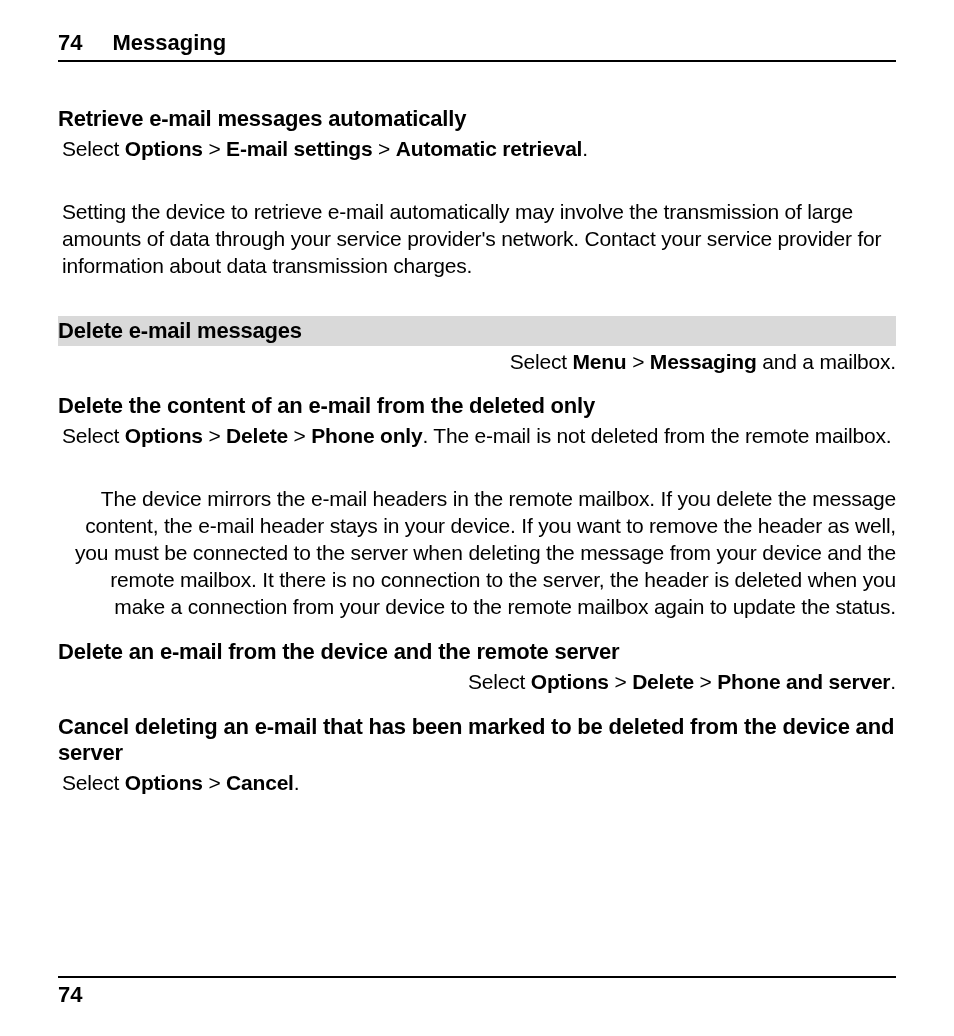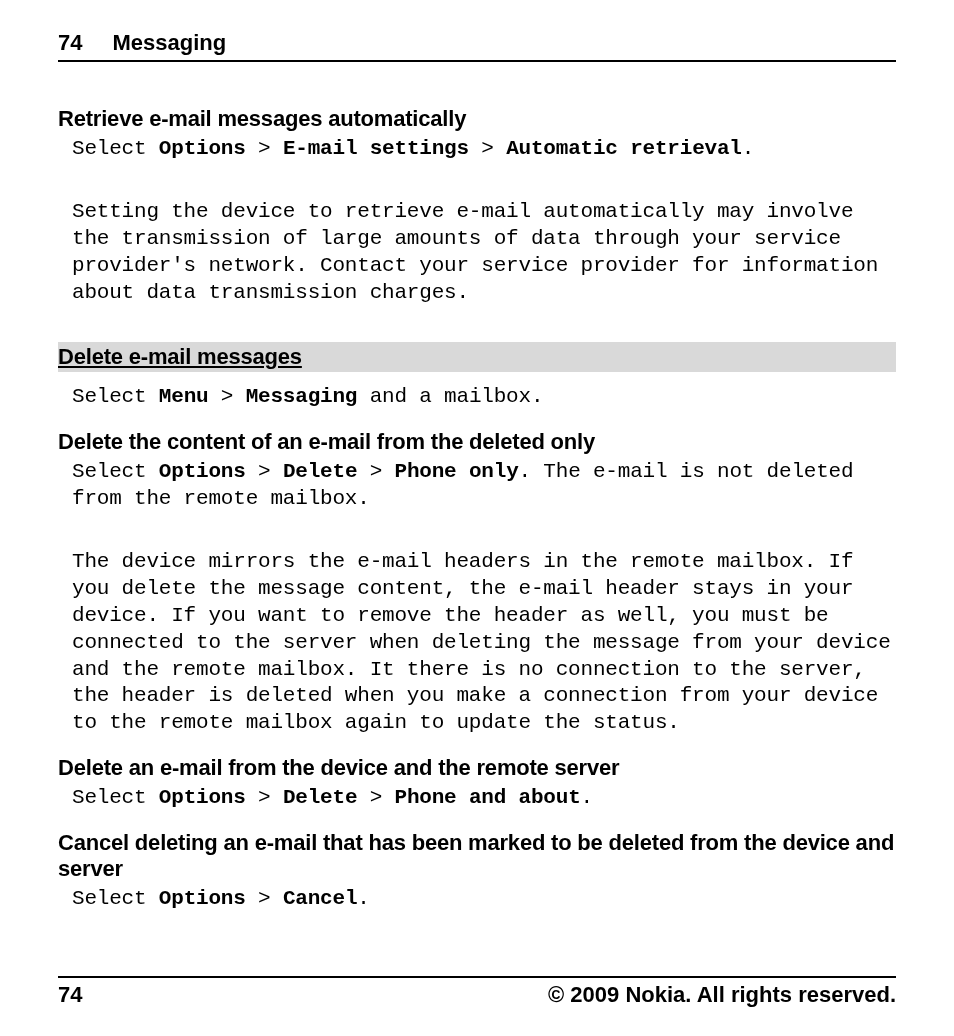--- a/index.html
+++ b/index.html
@@ -33,36 +33,35 @@
     font-weight: bold;
     font-size: 22px;
   }
   .heading {
     font-weight: bold;
     font-size: 22px;
     margin: 8px 0 4px 0;
     letter-spacing: -0.2px;
   }
   .para {
-    margin: 0 0 36px 14px;
+    margin: 0 0 36px 4px;
     line-height: 1.28;
     letter-spacing: -0.2px;
-    font-family: Liberation Mono, monospace;
   }
   .para.tight {
     margin-bottom: 18px;
+    text-align: right;
   }
   .gray-bar {
     background: #d9d9d9;
     font-weight: bold;
     font-size: 22px;
     padding: 2px 2px 2px 0;
-    margin: 0 0 12px 0;
+    margin: 0 0 3px 0;
     letter-spacing: -0.2px;
-    text-decoration: underline;
   }
   b { font-weight: bold; }
   .footer {
     position: absolute;
     left: 58px;
     right: 58px;
     bottom: 28px;
     border-top: 2px solid #000;
     padding-top: 4px;
     display: flex;
@@ -93,26 +92,25 @@
   </p>
 
   <div class="heading">Delete the content of an e-mail from the deleted only</div>
   <p class="para">
     <span>Select </span><b>Options</b><span>  &gt; </span><b>Delete</b><span>  &gt; </span><b>Phone only</b><span>. The e-mail is not deleted from the remote mailbox.</span>
   </p>
   <p class="para tight">The device mirrors the e-mail headers in the remote mailbox. If you delete the message content, the e-mail header stays in your device. If you want to remove the header as well, you must be connected to the server when deleting the message from your device and the remote mailbox. It there is no connection to the server, the header is deleted when you make a connection from your device to the remote mailbox again to update the status.</p>
 
   <div class="heading">Delete an e-mail from the device and the remote server</div>
   <p class="para tight">
-    <span>Select </span><b>Options</b><span>  &gt; </span><b>Delete</b><span>  &gt; </span><b>Phone and about</b><span>.</span>
+    <span>Select </span><b>Options</b><span>  &gt; </span><b>Delete</b><span>  &gt; </span><b>Phone and server</b><span>.</span>
   </p>
 
   <div class="heading">Cancel deleting an e-mail that has been marked to be deleted from the device and server</div>
   <p class="para">
     <span>Select </span><b>Options</b><span>  &gt; </span><b>Cancel</b><span>.</span>
   </p>
 
 </div>
 
 <div class="footer">
   <span>74</span>
-  <span>© 2009 Nokia. All rights reserved.</span>
 </div>
 
 </body></html>

